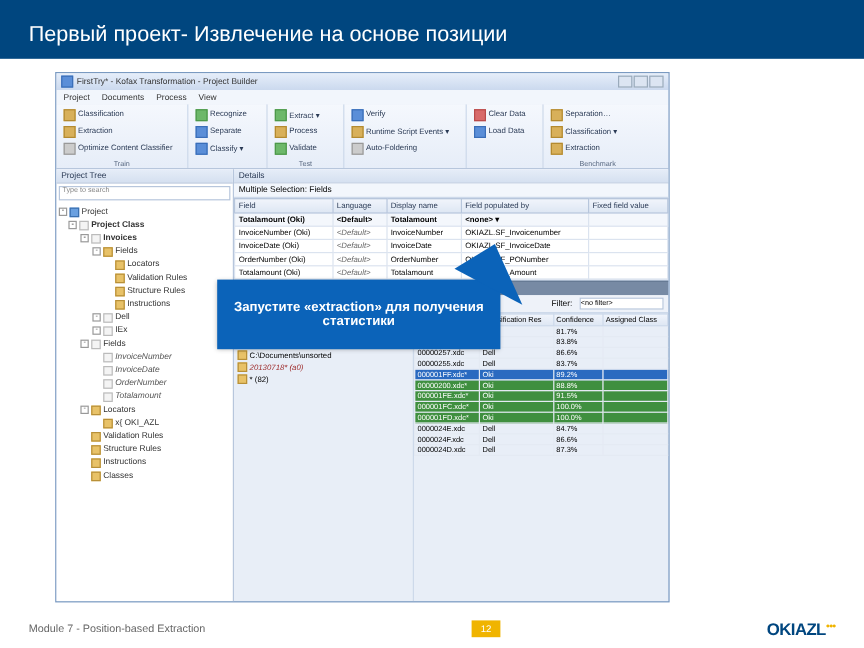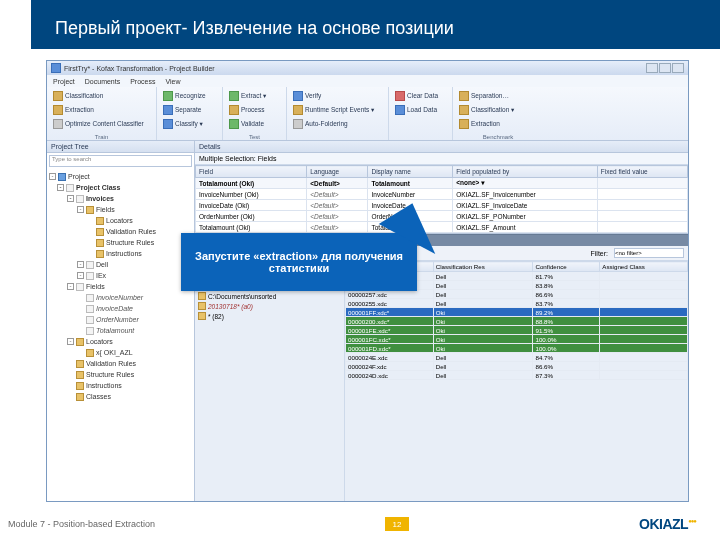--- a/index.html
+++ b/index.html
@@ -1,18 +1,18 @@
 <!DOCTYPE html>
 <html><head>
 <meta charset="utf-8">
 <style>
   * { box-sizing: border-box; margin: 0; padding: 0; }
   body { width: 720px; height: 540px; font-family: Arial, sans-serif; font-size: 8px; background: #fff; position: relative; overflow: hidden; }
-  .slide-header { background: #00467f; color: #fff; padding: 18px 24px 10px; font-size: 18px; font-weight: 300; margin-left: 31px; }
-  .screenshot { position: absolute; top: 60px; left: 46px; width: 643px; height: 442px; border: 1px solid #7a9ac1; background: #e8eef7; overflow: hidden; }
+  .slide-header { background: #00467f; color: #fff; padding: 18px 24px 10px; font-size: 18px; font-weight: 300; }
+  .screenshot { position: absolute; top: 60px; left: 46px; width: 512px; height: 442px; border: 1px solid #7a9ac1; background: #e8eef7; overflow: hidden; }
   .titlebar { background: linear-gradient(#e6eefa,#cbd9ee); height: 14px; display: flex; align-items: center; padding: 0 4px; font-size: 7px; color: #333; }
   .titlebar .spacer { flex: 1; }
   .winbtn { width: 12px; height: 10px; background: #dce5f2; border: 1px solid #9ab; margin-left: 1px; display:inline-block; }
   .menubar { background: #f2f6fc; height: 12px; display: flex; gap: 10px; padding: 0 6px; align-items: center; font-size: 7px; color: #333; }
   .ribbon { background: linear-gradient(#f5f8fd,#e6edf8); height: 54px; border-bottom: 1px solid #b7c6dc; display: flex; }
   .ribgroup { border-right: 1px solid #cdd9ea; padding: 2px 6px; display: flex; flex-direction: column; gap: 1px; position: relative; }
   .ribgroup .lbl { position: absolute; bottom: 0; left: 0; right: 0; text-align: center; font-size: 6px; color: #5a6a82; }
   .ribitem { display: flex; align-items: center; gap: 2px; font-size: 6.5px; color: #2a3a55; height: 13px; }
   .ico { width: 10px; height: 10px; background: #d8b05a; border: 1px solid #b38a30; display: inline-block; }
   .ico.blue { background: #5a8ed8; border-color: #3a6eb8; }
@@ -49,21 +49,21 @@
   .docset { width: 150px; border-right:1px solid #cdd9ea; }
   .sethdr { background:#eef2f9; border-bottom:1px solid #cdd9ea; padding:1px 3px; font-size:7px; color:#2a3a55; }
   .setrow { padding:1px 3px; font-size:6.5px; display:flex; gap:2px; align-items:center; }
   .setrow.red { color:#a03030; font-style:italic; }
   .filetable { flex:1; }
   .filetable table { width:100%; border-collapse:collapse; font-size:6.2px; }
   .filetable th { background:linear-gradient(#f0f4fb,#dde6f3); border:1px solid #cdd9ea; padding:1px 2px; text-align:left; font-weight:normal; }
   .filetable td { border:1px solid #e4eaf3; padding:0 2px; height:9px; }
   .filetable tr.sel td { background:#2a6ac0; color:#fff; }
   .filetable tr.blk td { background:#3f8f3f; color:#fff; }
-  .footer { position:absolute; bottom:8px; left:8px; right:24px; display:flex; align-items:center; font-size:9px; color:#666; }
+  .footer { position:absolute; bottom:8px; left:24px; right:24px; display:flex; align-items:center; font-size:9px; color:#666; }
   .pagenum { background:#f0b400; color:#fff; width:24px; height:14px; display:flex; align-items:center; justify-content:center; font-size:8px; margin:0 auto; }
   .klogo { font-size:14px; font-weight:bold; color:#00467f; letter-spacing:-.5px; }
   .klogo::after { content:"●●●"; color:#f0b400; font-size:6px; vertical-align: super; letter-spacing:-1px; }
 </style>
 </head>
 <body>
 
 <div class="slide-header">Первый проект- Извлечение на основе позиции</div>
 
 <div class="screenshot">

